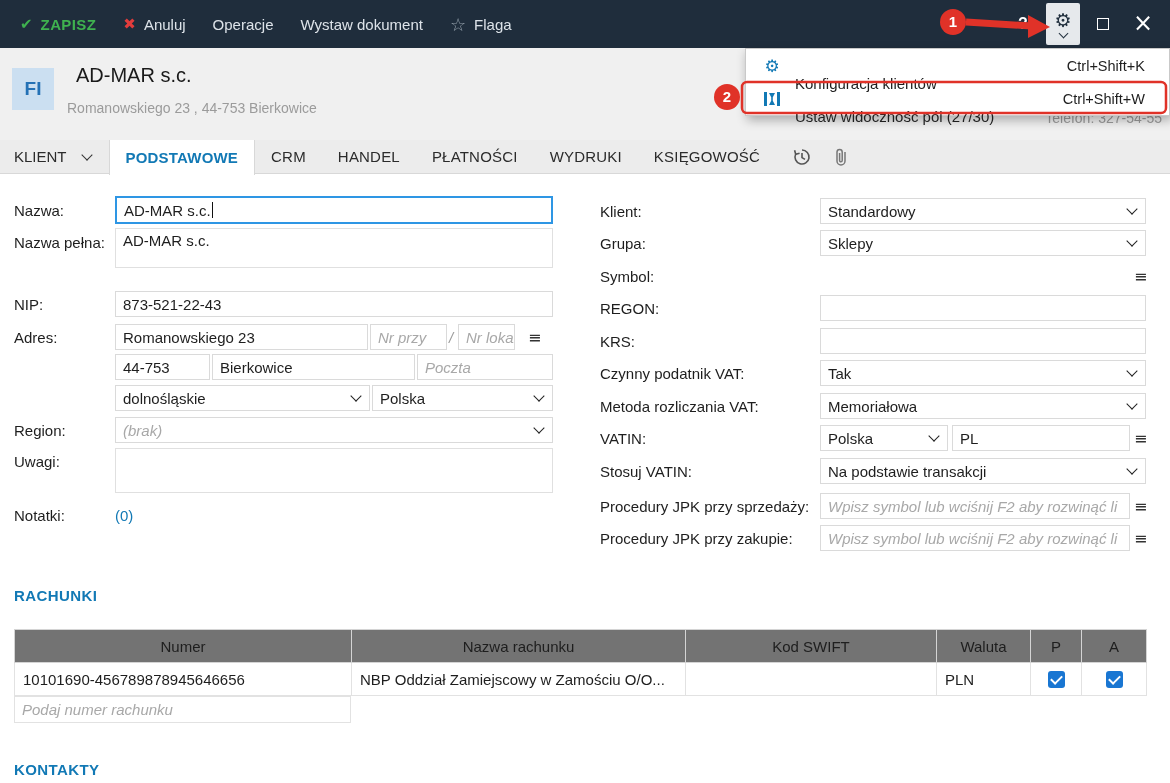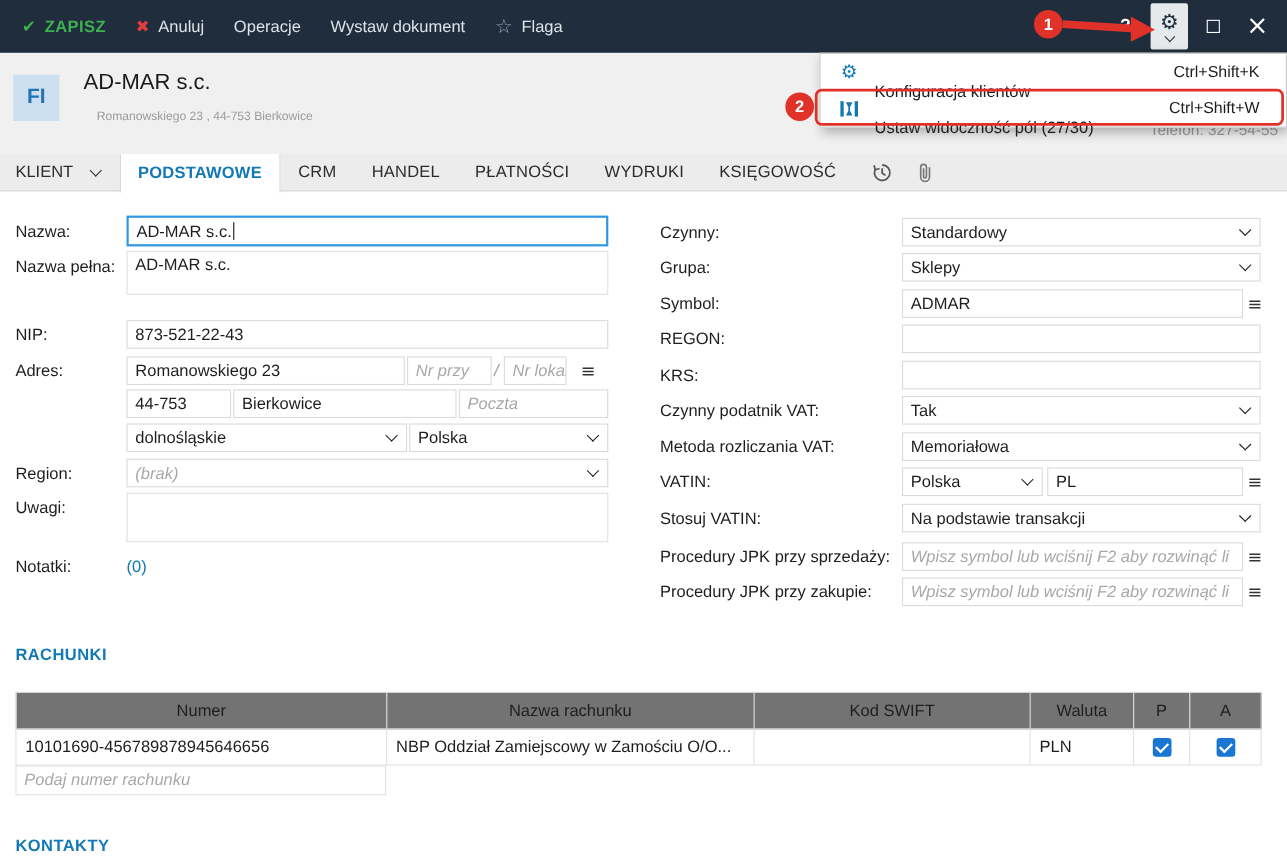--- a/index.html
+++ b/index.html
@@ -21,21 +21,21 @@
   .gear-btn{width:34px;height:42px;background:#e6e9ec;border-radius:2px;display:flex;flex-direction:column;align-items:center;justify-content:center;gap:2px;}
   .gear-glyph{font-size:19px;color:#22303e;line-height:1;}
   .chev-sm{width:7px;height:7px;border-right:1.6px solid #22303e;border-bottom:1.6px solid #22303e;transform:rotate(45deg);margin-top:-2px;}
   .max-glyph{width:12px;height:12px;border:1.5px solid #fff;display:block;}
   .close-glyph{font-size:24px;color:#fff;line-height:.8;}
 
   
   .header{position:absolute;left:0;top:48px;width:100%;height:92px;background:#f0f0f0;}
   .avatar{position:absolute;left:12px;top:20px;width:42px;height:42px;background:#cbdff1;color:#2471b5;font-weight:bold;font-size:19px;display:flex;align-items:center;justify-content:center;}
   .title{position:absolute;left:76px;top:16px;font-size:20px;color:#1a1a1a;}
-  .subtitle{position:absolute;left:88px;top:52px;font-size:11px;color:#9b9b9b;}
+  .subtitle{position:absolute;left:67px;top:52px;font-size:14px;color:#9b9b9b;}
   .phone{position:absolute;right:8px;top:62px;font-size:14px;color:#9b9b9b;}
 
   
   .menu{position:absolute;left:745px;top:48px;width:425px;background:#fff;border:1px solid #c9c9c9;box-shadow:2px 4px 10px rgba(0,0,0,.3);z-index:50;}
   .menu-row{height:33px;display:flex;align-items:center;gap:12px;padding:0 24px 0 15px;font-size:15px;color:#1e1e1e;}
   .menu-icon{width:22px;display:flex;justify-content:center;align-items:center;color:#1279b5;font-size:17px;}
   .menu-label{flex:1;white-space:nowrap;overflow:hidden;margin-top:36px;}
   .menu-shortcut{white-space:nowrap;font-size:14.5px;}
 
   
@@ -209,36 +209,33 @@
     <span class="ph">(brak)</span>
     <span class="chev"></span>
   </div>
 
   <span class="lbl" style="left:14px;top:279px">Uwagi:</span>
   <div class="area" style="left:115px;top:274px;width:438px;height:45px"></div>
 
   <span class="lbl" style="left:14px;top:333px">Notatki:</span>
   <span class="link" style="left:115px;top:333px">(0)</span>
 
-  <span class="lbl" style="left:600px;top:29px">Czynny:</span>
+  <span class="lbl" style="left:600px;top:29px">Klient:</span>
   <div class="sel" style="left:820px;top:24px;width:326px">
     <span>Standardowy</span>
     <span class="chev"></span>
   </div>
 
   <span class="lbl" style="left:600px;top:61px">Grupa:</span>
   <div class="sel" style="left:820px;top:56px;width:326px">
     <span>Sklepy</span>
     <span class="chev"></span>
   </div>
 
   <span class="lbl" style="left:600px;top:94px">Symbol:</span>
-  <div class="inp" style="left:820px;top:89px;width:310px">
-    <span>ADMAR</span>
-  </div>
   <span class="hmb icon-font" style="left:1134px;top:89px">≡</span>
 
   <span class="lbl" style="left:600px;top:126px">REGON:</span>
   <div class="inp" style="left:820px;top:121px;width:326px"></div>
 
   <span class="lbl" style="left:600px;top:159px">KRS:</span>
   <div class="inp" style="left:820px;top:154px;width:326px"></div>
 
   <span class="lbl" style="left:600px;top:191px">Czynny podatnik VAT:</span>
   <div class="sel" style="left:820px;top:186px;width:326px">

